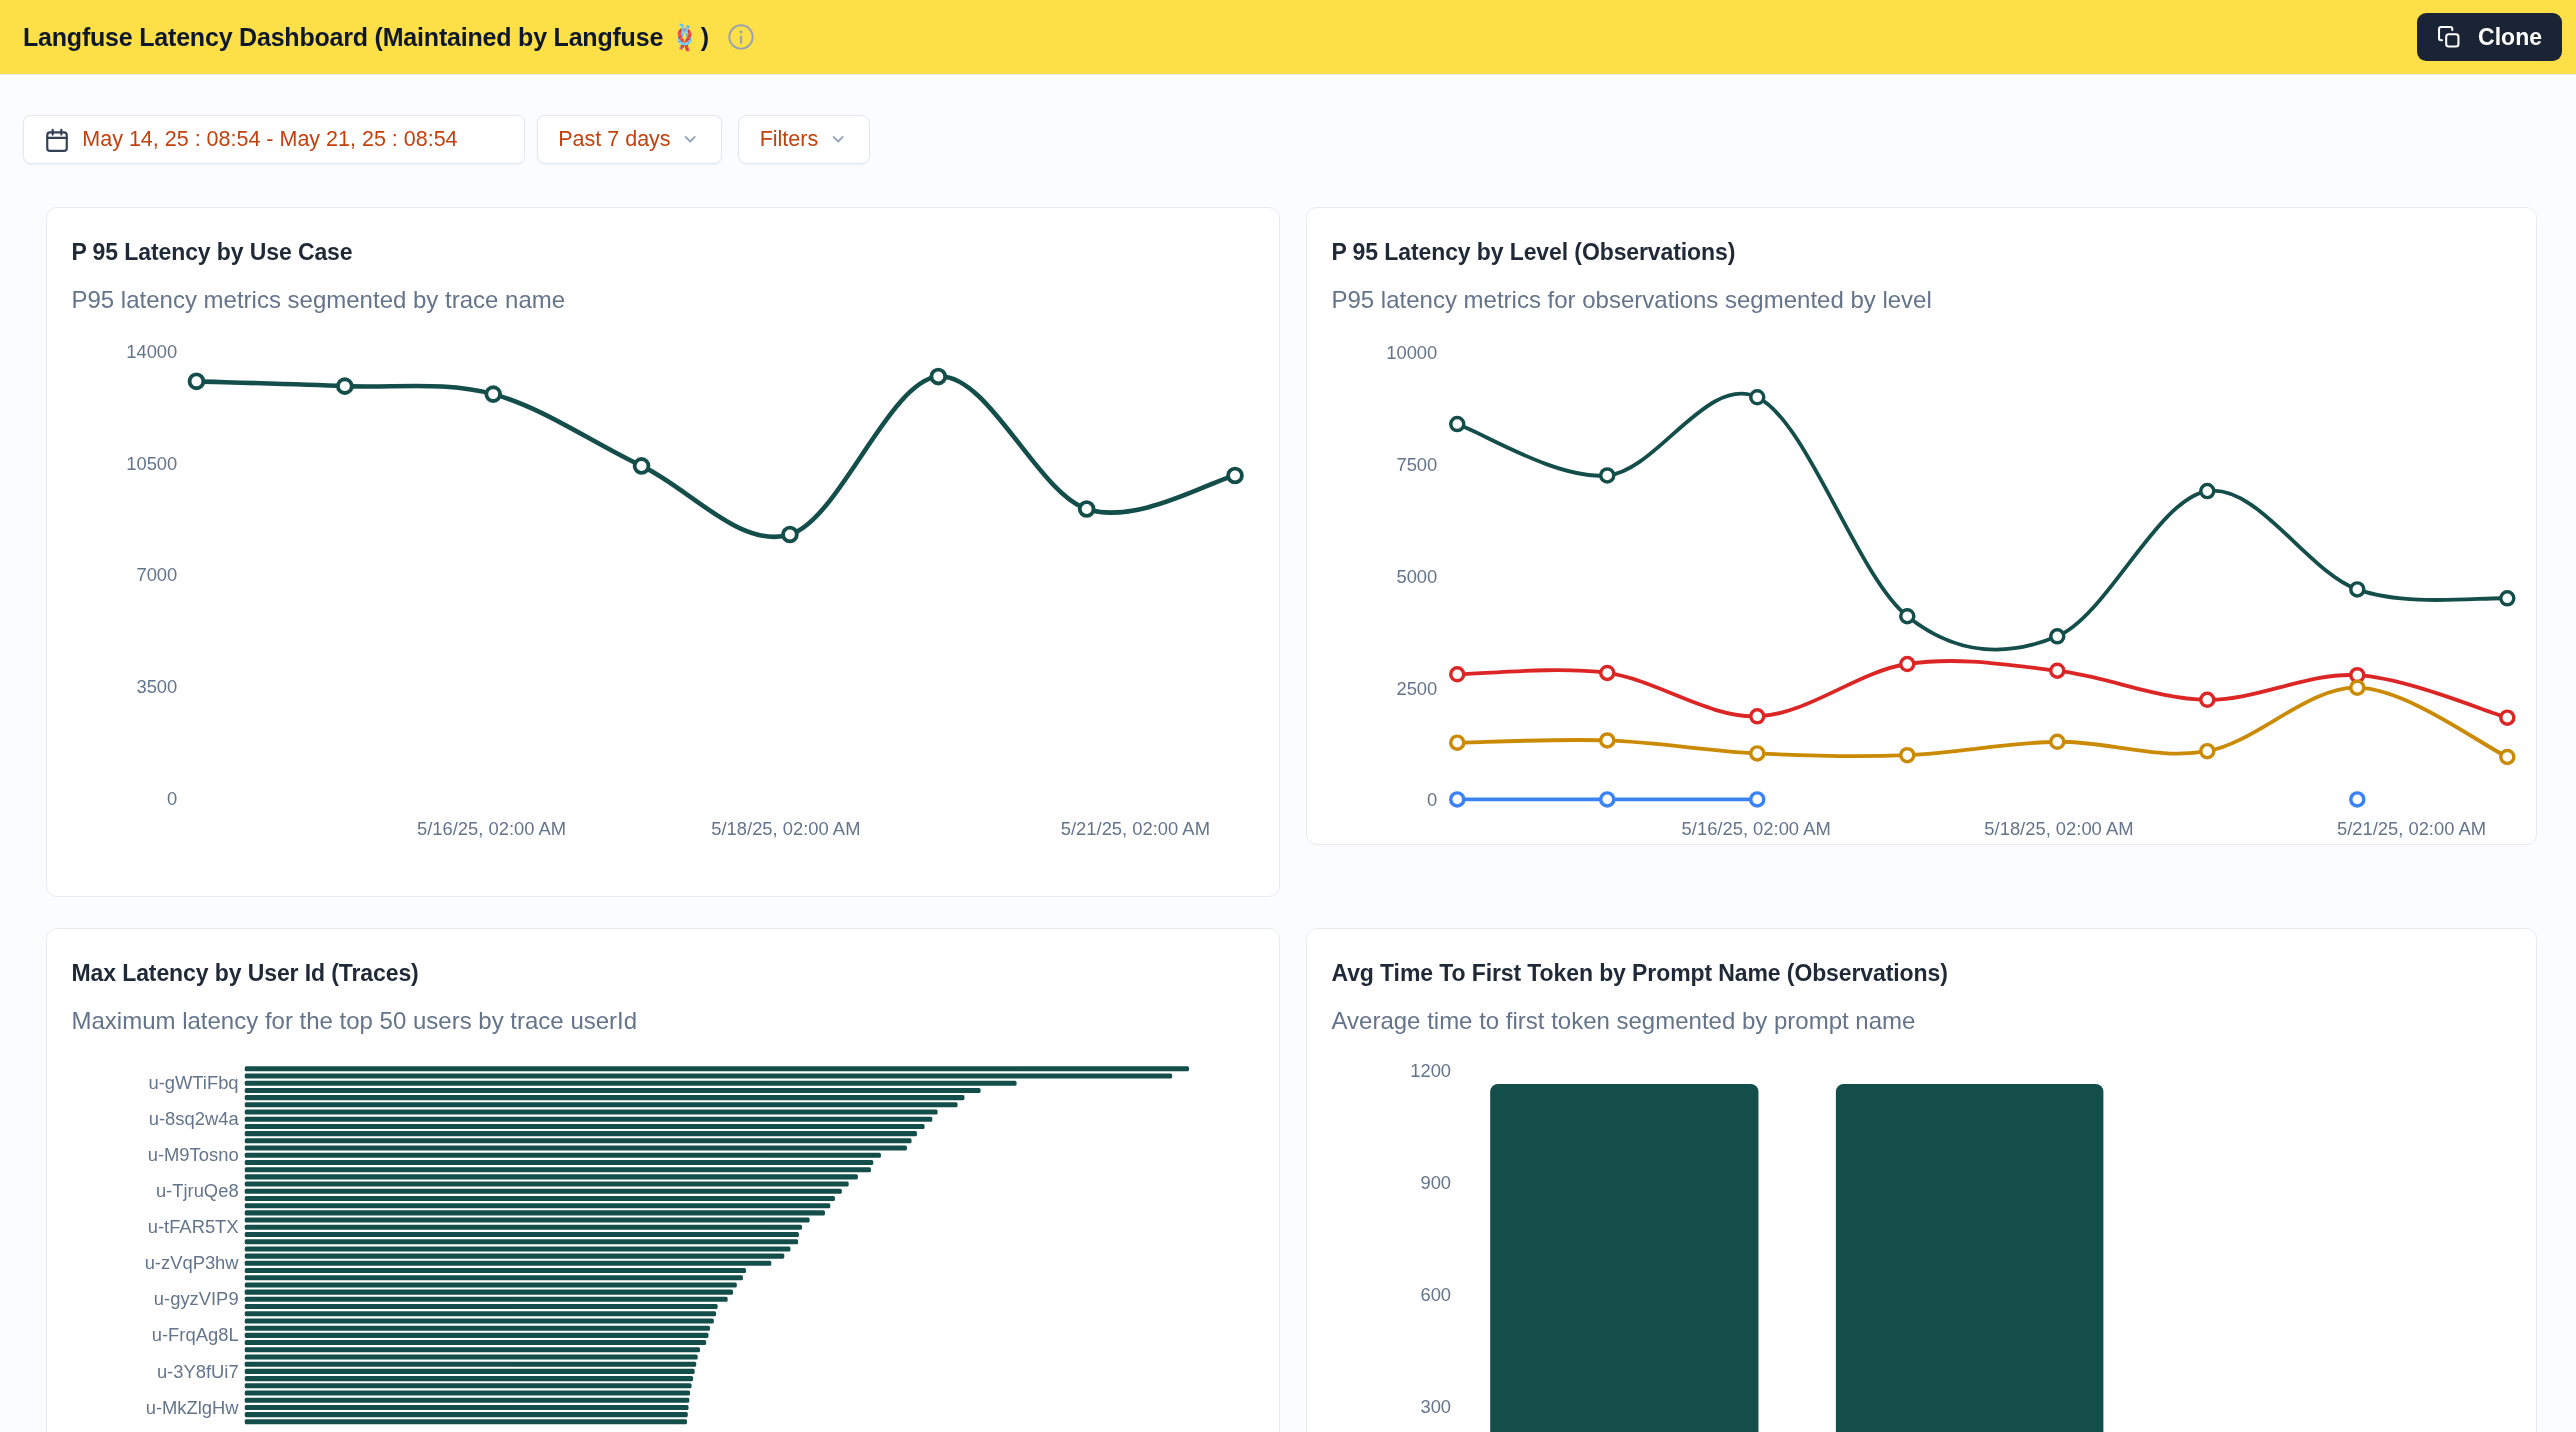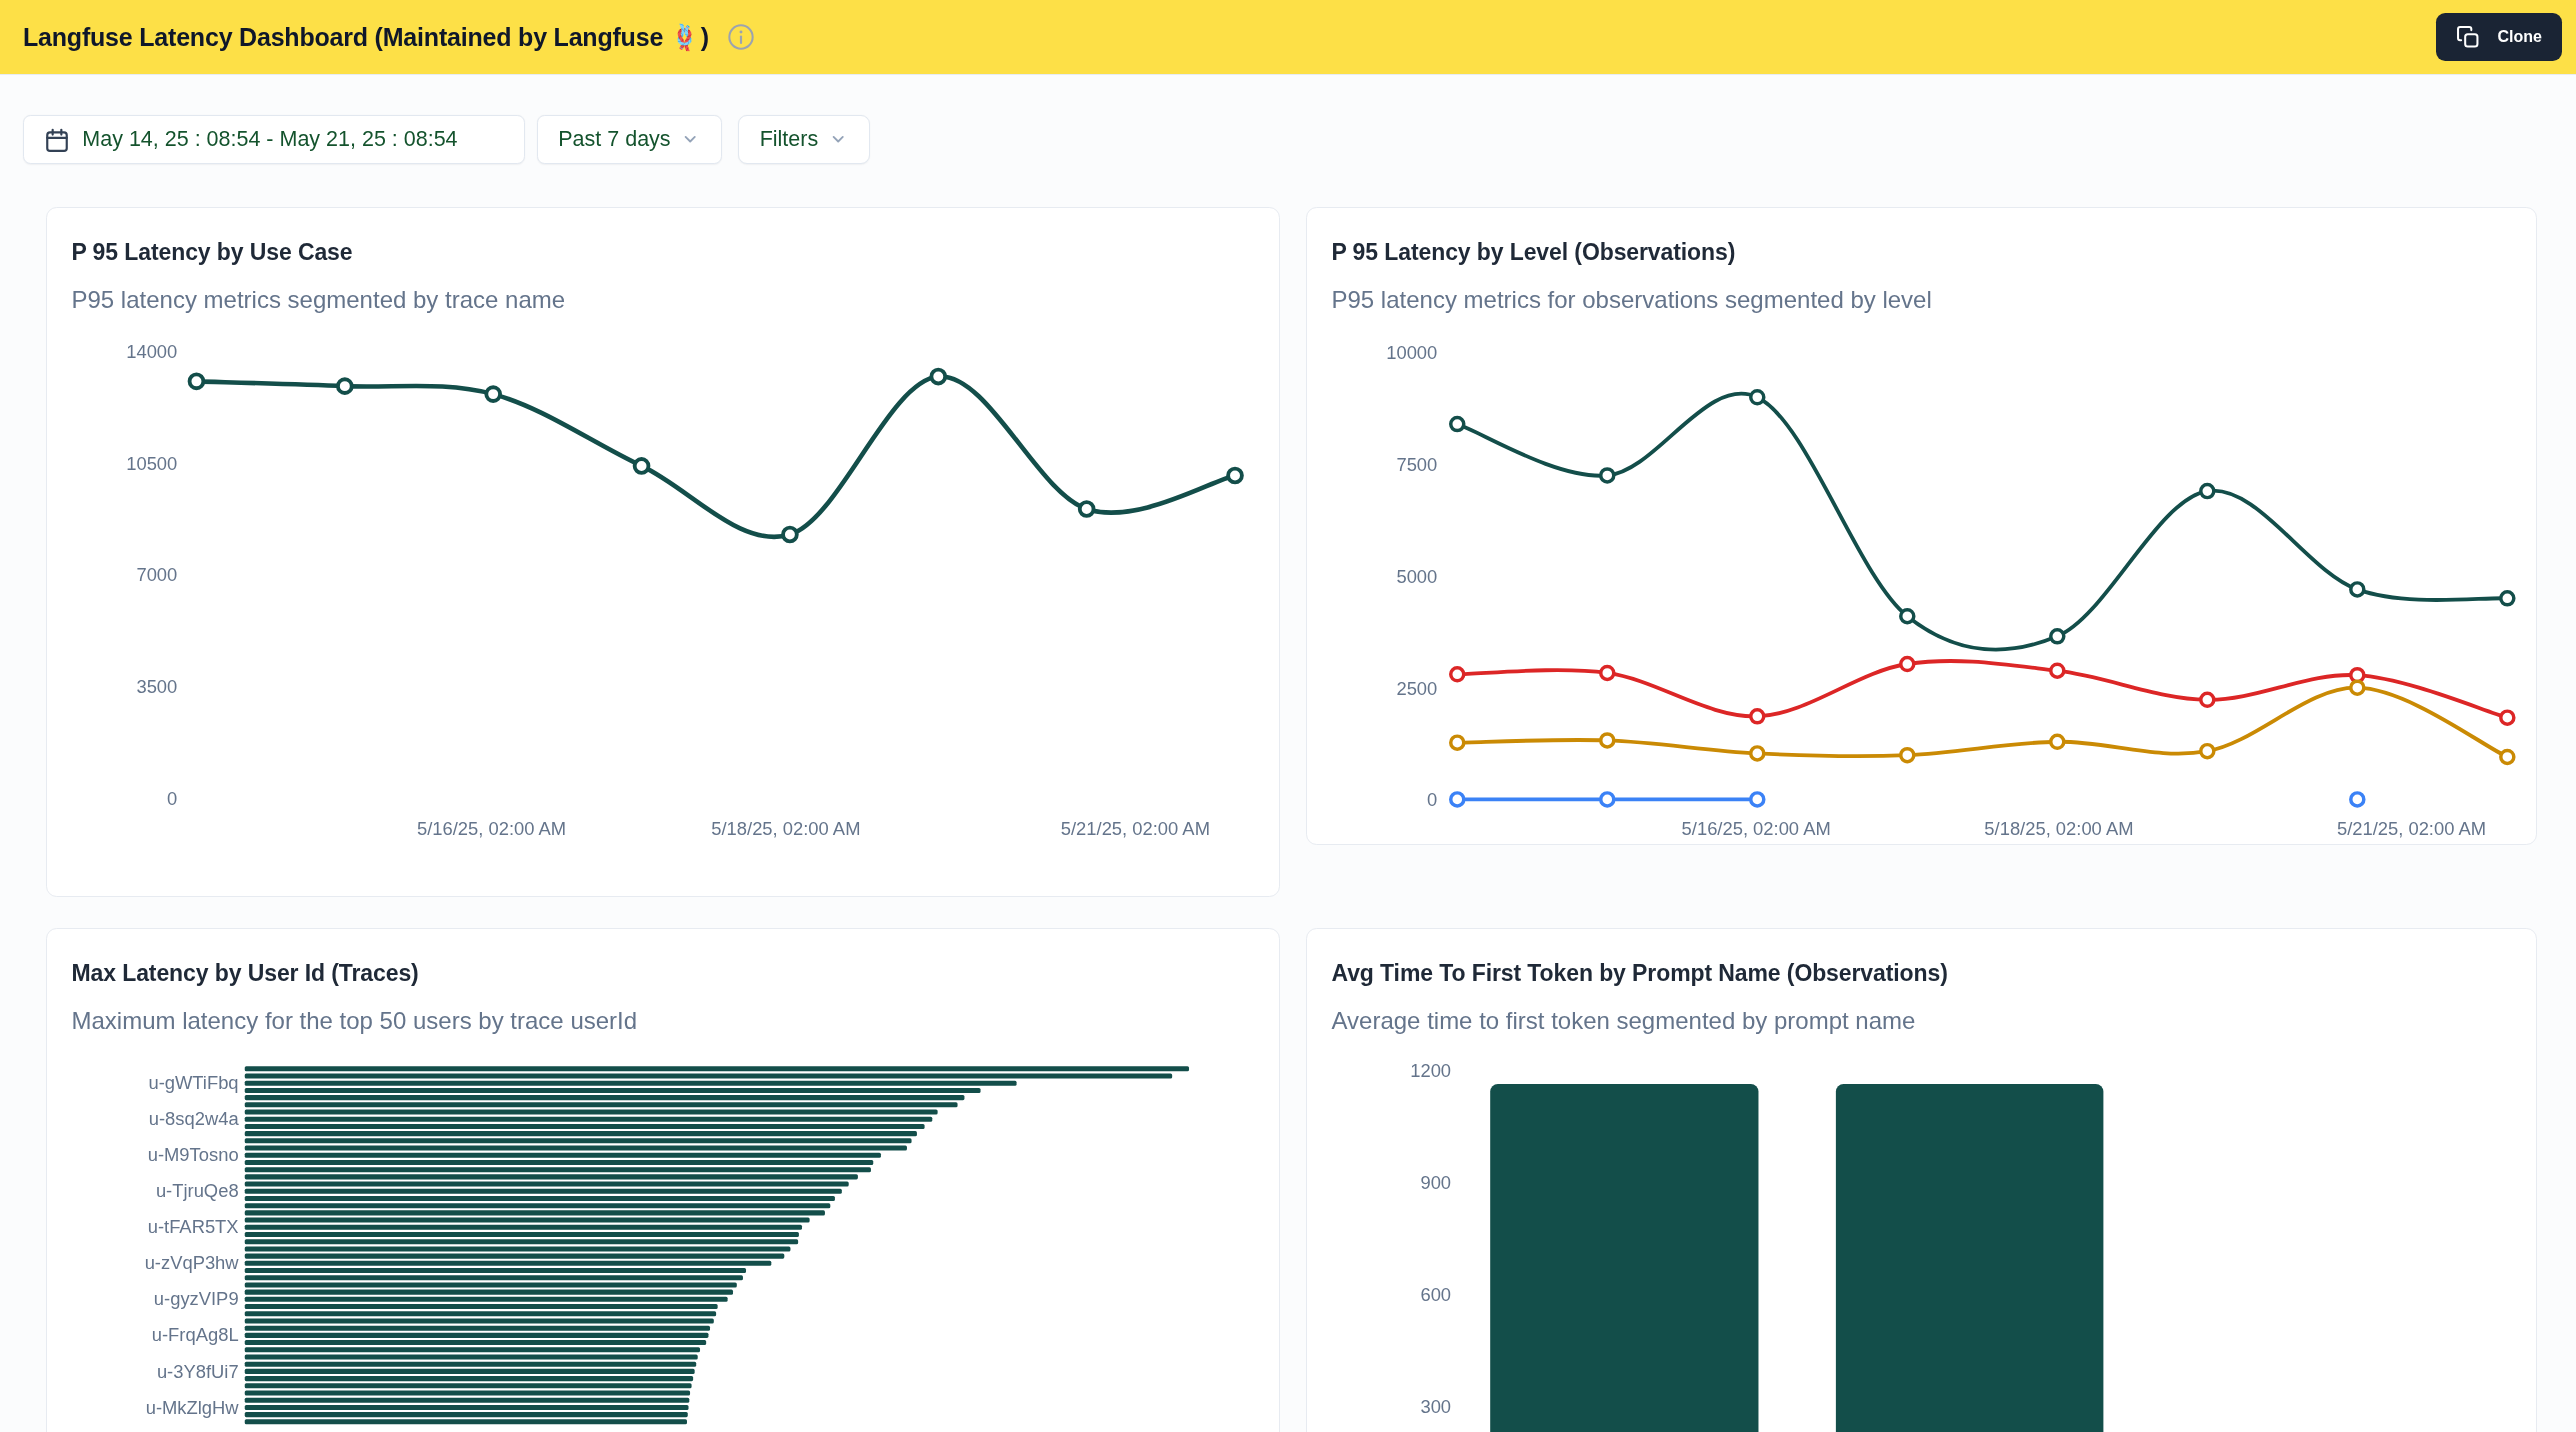--- a/index.html
+++ b/index.html
@@ -12,28 +12,28 @@
   }
   .header {
     position:absolute; top:0; left:0; width:2576px; height:75px;
     background:#fde047; border-bottom:1.5px solid #e7ecf2;
     display:flex; align-items:center; padding:0 14px 0 23px;
   }
   .page-title { font-size:25px; font-weight:700; color:#0f172a; margin:0; letter-spacing:-0.2px; }
   .info-icon { margin-left:18.4px; display:flex; align-items:center; }
   .clone-button {
     margin-left:auto; display:flex; align-items:center; gap:17px;
-    background:#1a2434; color:#ffffff; font-size:16px; font-weight:600;
+    background:#1a2434; color:#ffffff; font-size:23px; font-weight:600;
     border:none; border-radius:9.2px; height:48px; padding:15px 20px; cursor:pointer;
     font-family:inherit;
   }
   .toolbar { position:absolute; top:115px; left:23px; display:flex; }
   .tb-btn {
     height:49px; background:#ffffff; border:1.5px solid #e2e8f0; border-radius:7.7px;
-    display:flex; align-items:center; padding:0 20px; font-size:21.5px; color:#14532d;
+    display:flex; align-items:center; padding:0 20px; font-size:21.5px; color:#c2410c;
     box-shadow:0 0.8px 1.5px rgba(16,24,40,.05); cursor:pointer; font-family:inherit; white-space:nowrap;
   }
   .tb-btn .gap { width:12.3px; }
   .date-range-btn { width:502px; }
   .period-btn { width:185px; margin-left:11.5px; justify-content:center; }
   .filters-btn { width:132px; margin-left:16px; justify-content:center;border-radius:9px; }
   .chev { margin-left:10.7px; }
   .card {
     position:absolute; background:#ffffff; border:1.5px solid #e7ebf1;
     border-radius:10.7px; overflow:hidden;

